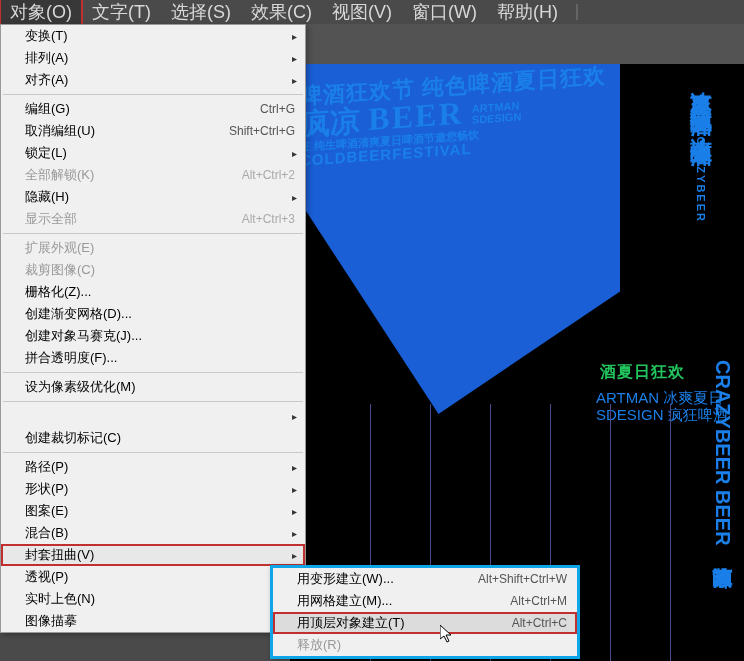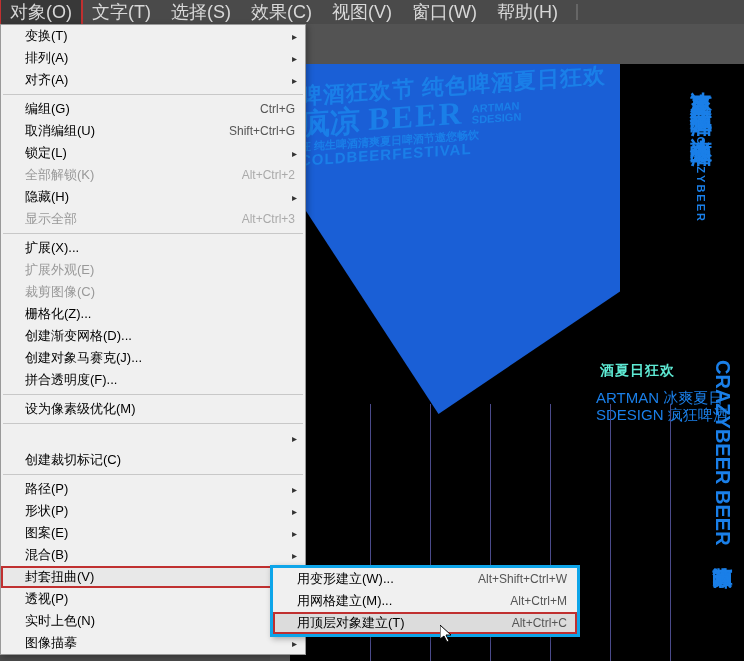--- a/index.html
+++ b/index.html
@@ -153,22 +153,22 @@
       color: #1a7fe8;
       font-weight: bold;
       writing-mode: vertical-rl;
       font-size: 20px;
       line-height: 1.2;
     }
     .side-title {
       position: absolute;
       left: 600px;
       top: 362px;
-      color: #5eead4;
-      font-size: 14px;
+      color: #22c55e;
+      font-size: 16px;
       font-weight: bold;
       letter-spacing: 1px;
     }
     .side-sub {
       position: absolute;
       left: 596px;
       top: 390px;
       color: #1a7fe8;
       font-size: 15px;
       line-height: 1.1;
@@ -285,23 +285,20 @@
     </div>
     <div class="menu-item">
       <span class="label">隐藏(H)</span>
       <span class="arrow">▸</span>
     </div>
     <div class="menu-item disabled">
       <span class="label">显示全部</span>
       <span class="shortcut">Alt+Ctrl+3</span>
     </div>
     <div class="menu-sep"></div>
-    <div class="menu-item">
-      <span class="label">扩展(X)...</span>
-    </div>
     <div class="menu-item disabled">
       <span class="label">扩展外观(E)</span>
     </div>
     <div class="menu-item disabled">
       <span class="label">裁剪图像(C)</span>
     </div>
     <div class="menu-item">
       <span class="label">栅格化(Z)...</span>
     </div>
     <div class="menu-item">
@@ -364,20 +361,23 @@
       <span class="label">用变形建立(W)...</span>
       <span class="shortcut">Alt+Shift+Ctrl+W</span>
     </div>
     <div class="menu-item">
       <span class="label">用网格建立(M)...</span>
       <span class="shortcut">Alt+Ctrl+M</span>
     </div>
     <div class="menu-item hl-red">
       <span class="label">用顶层对象建立(T)</span>
       <span class="shortcut">Alt+Ctrl+C</span>
+    </div>
+    <div class="menu-item disabled">
+      <span class="label">释放(R)</span>
     </div>
   </div>
 
 <div class="cursor">
   <svg width="16" height="18" viewBox="0 0 16 18">
       <path d="M0 0 L0 14 L4 11 L7 17 L9 16 L6 10 L11 10 Z" fill="#fff" stroke="#000" stroke-width="1"></path>
     </svg>
 </div>
 
 </body></html>

